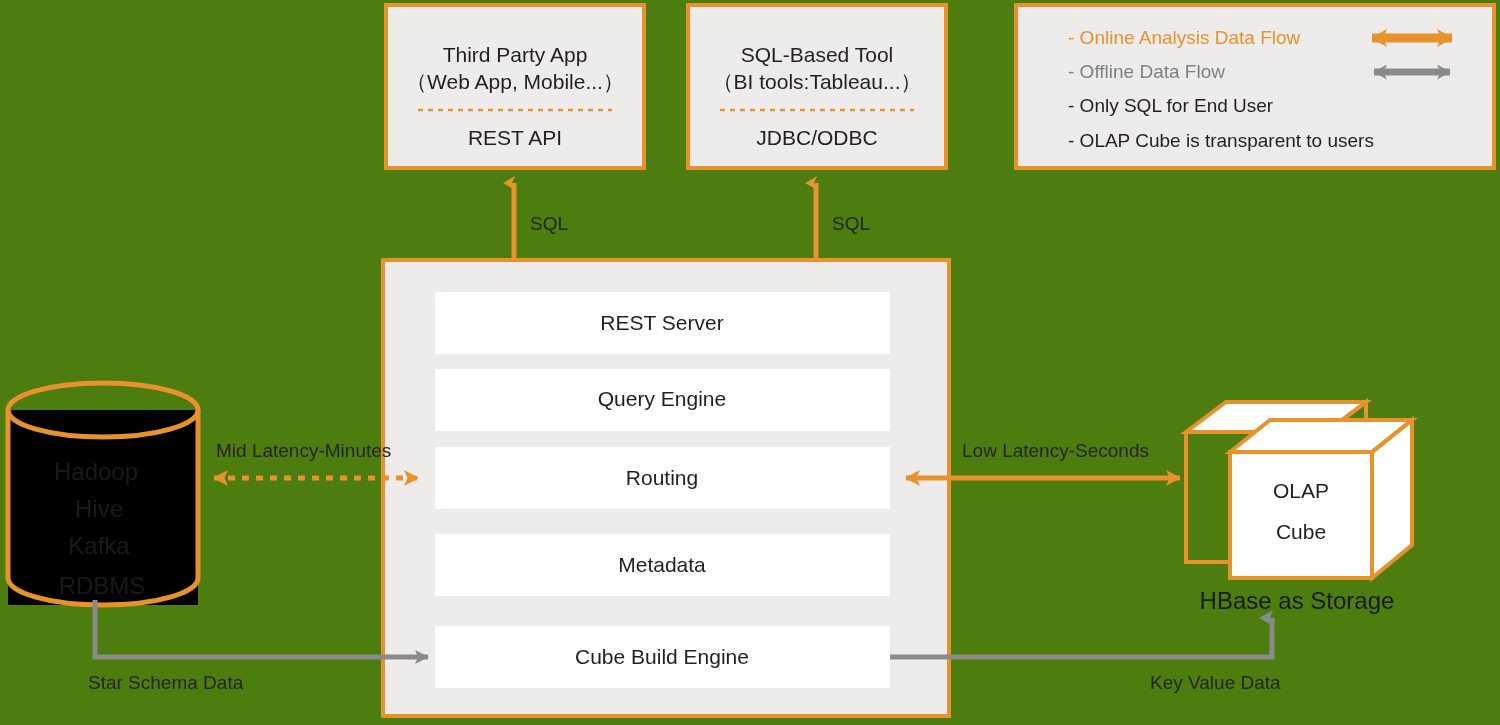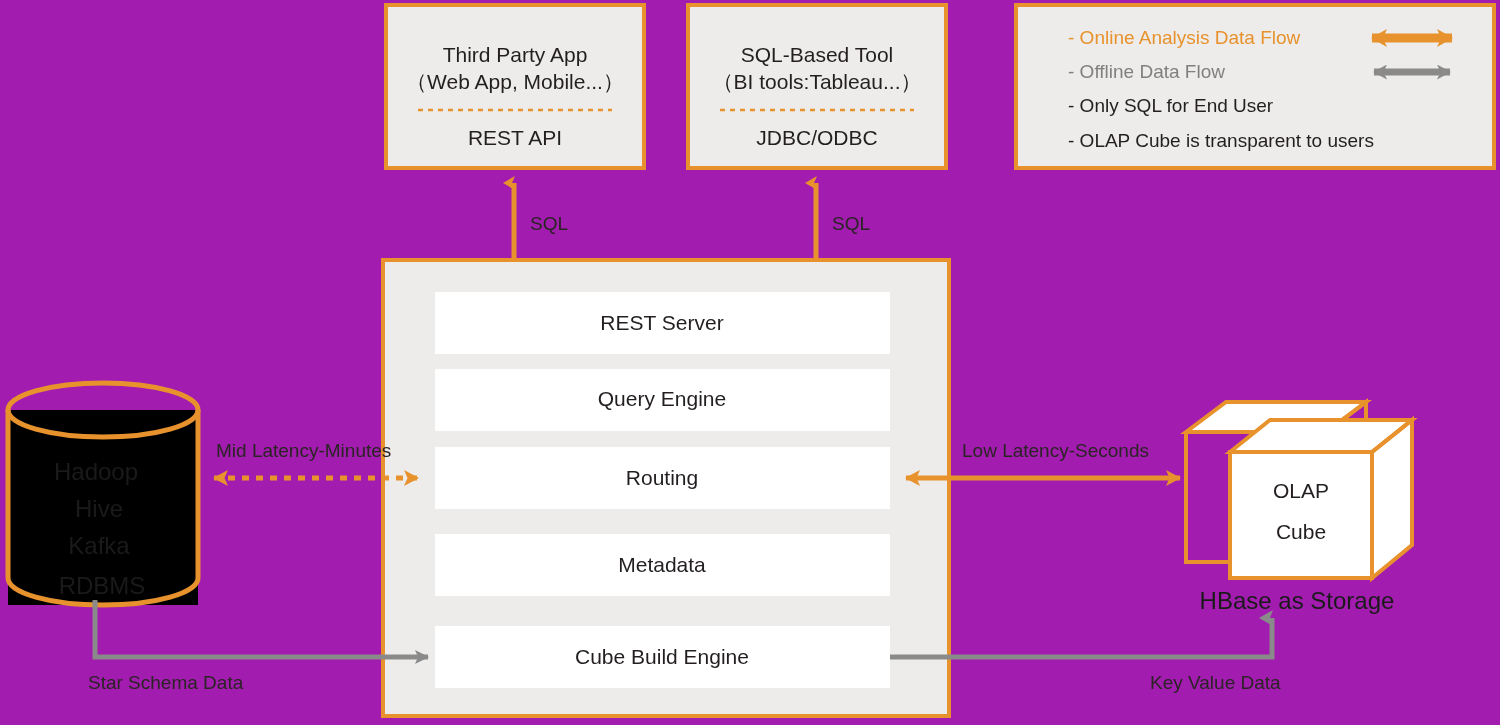--- a/index.html
+++ b/index.html
@@ -11,21 +11,21 @@
   body {
     width: 1500px;
     height: 725px;
     overflow: hidden;
     font-family: "Liberation Sans", sans-serif;
   }
   #diagram-root {
     position: relative;
     width: 1500px;
     height: 725px;
-    background: #a21caf;
+    background: #4d7c0f;
   }
   svg#diagram {
     display: block;
     width: 1500px;
     height: 725px;
   }
   .panel-fill    { fill: #EDECEA; }
   .white-fill    { fill: #FFFFFF; }
   .orange-stroke { stroke: #E8922E; fill: none; }
   .gray-stroke   { stroke: #8A8A8A; fill: none; }

